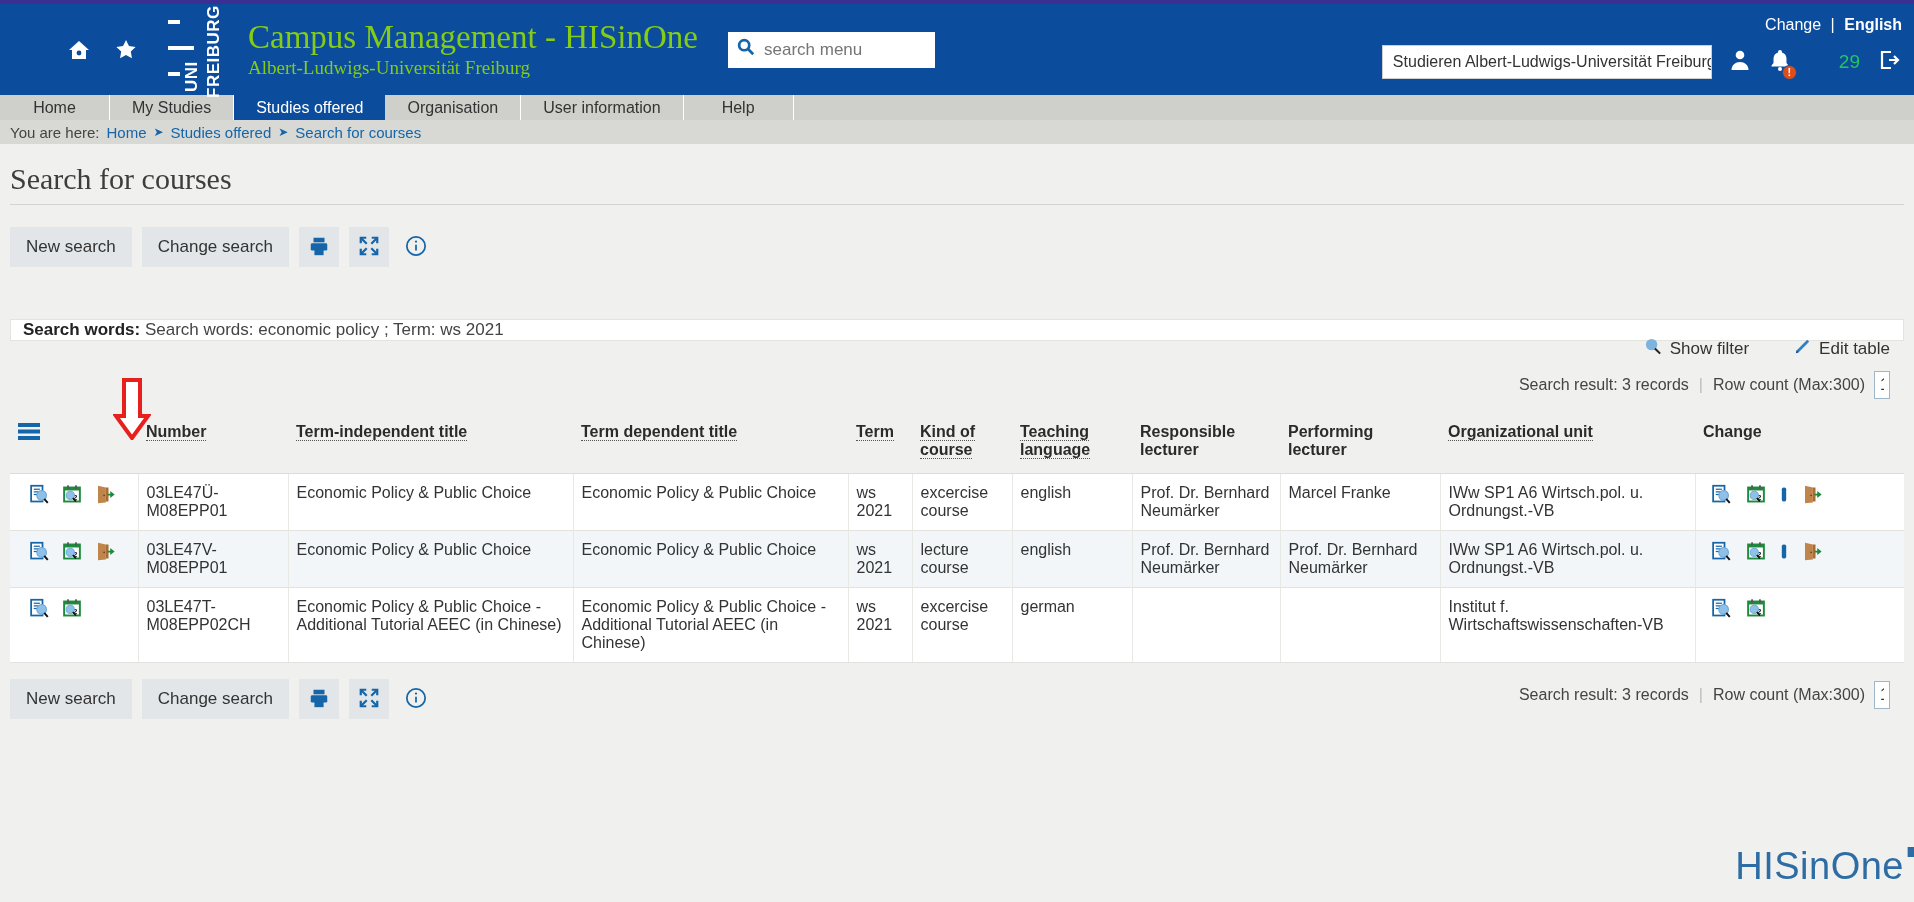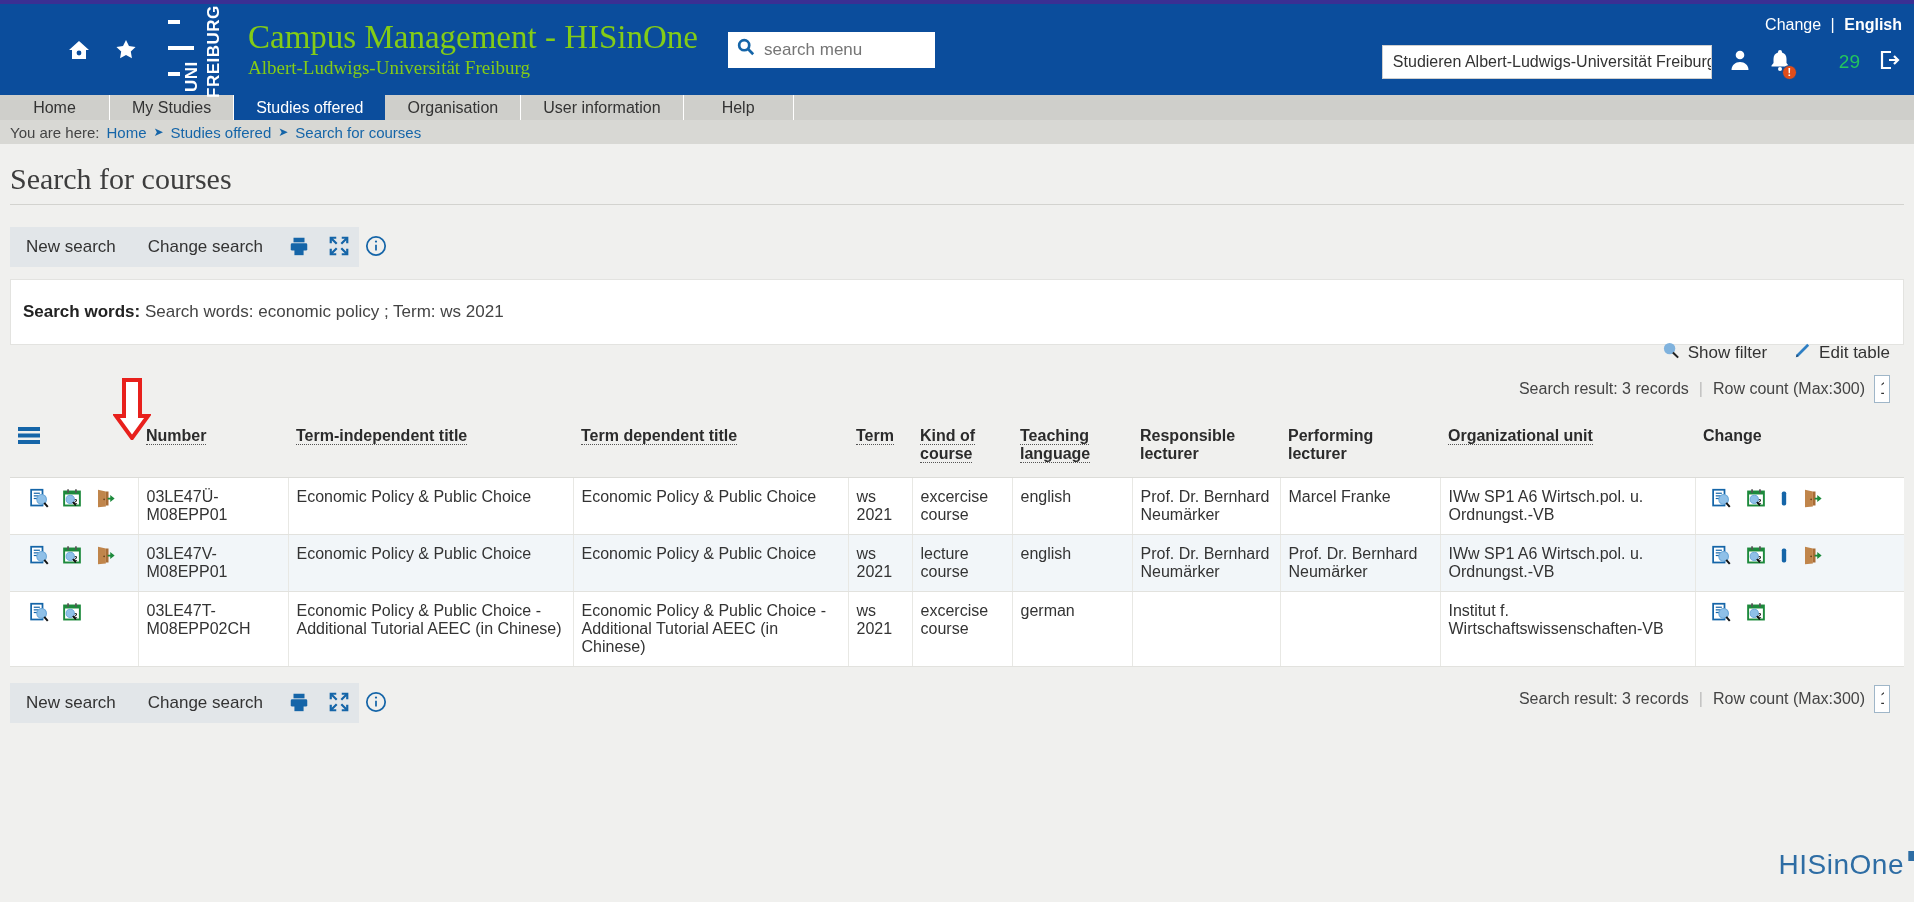--- a/index.html
+++ b/index.html
@@ -122,54 +122,55 @@
   
   .page { padding:0 10px; }
   .pagetitle {
     font-family:"Liberation Serif", serif;
     font-size:30px; color:#3d3d3d;
     padding:18px 0 8px 0;
     border-bottom:1px solid #d3d3cf;
     margin-bottom:16px;
   }
 
-  .btnrow { display:flex; padding:6px 0 12px 0; }
+  .btnrow { display:flex; gap:10px; padding:6px 0 12px 0; }
   .btn {
     background:#e2e6e9; border:none;
     padding:9px 16px; font-size:17px; color:#333;
     cursor:pointer; font-family:"Liberation Sans", sans-serif;
   }
   .iconbtn {
     background:#e2e6e9; border:none;
     width:40px; height:40px; cursor:pointer;
     display:flex; align-items:center; justify-content:center;
   }
   .plainicon {
     background:transparent; border:none; width:34px; height:40px;
     display:flex; align-items:center; justify-content:center; cursor:pointer;
   }
 
   .searchwords {
     background:#fff; border:1px solid #e3e3e0;
-    padding:22px 12px; font-size:17px; color:#444;
+    padding:0 12px; font-size:17px; color:#444;
     margin-bottom:22px;
+    margin-top:40px;
   }
   .searchwords b { color:#222; }
 
   .tabstrip { display:flex; align-items:flex-end; }
   .ftab {
     font-size:17px; color:#555;
     padding:4px 8px 7px 2px;
     border-bottom:2px solid #c9c9c5;
     cursor:pointer;
   }
 
   .filterrow {
     display:flex; justify-content:flex-end; align-items:center;
-    gap:26px; margin-top:-26px; margin-bottom:8px; padding-right:14px;
+    gap:44px; margin-top:-26px; margin-bottom:8px; padding-right:14px;
   }
   .filterlink {
     display:flex; align-items:center; gap:7px;
     font-size:17px; color:#333; cursor:pointer;
   }
   .countrow {
     display:flex; justify-content:flex-end; align-items:center;
     font-size:16px; color:#444; gap:0; padding-right:14px;
     margin-top:10px; margin-bottom:12px;
   }
@@ -203,21 +204,21 @@
   .actionicons { display:flex; align-items:flex-start; gap:13px; padding-left:6px; }
 
   
   .redarrow { position:absolute; left:113px; top:378px; z-index:50; pointer-events:none; }
 
   
   .footer-area { position:relative; margin-top:14px; }
   .hislogo {
     text-align:center; margin-top:100px;
     font-family:"Liberation Sans", sans-serif;
-    font-size:28px; color:#2e6da4; letter-spacing:0.5px;
+    font-size:38px; color:#2e6da4; letter-spacing:0.5px;
     position:relative; display:inline-block; left:50%; transform:translateX(-50%);
   }
   .hisdots { position:absolute; right:-30px; top:2px; width:26px; height:26px; }
   .hisdots i { position:absolute; background:#2e6da4; display:block; }
   .hisdots .d1 { width:10px; height:10px; left:0; top:0; }
 </style>
 </head>
 <body>
 
 <div class="topbar">

